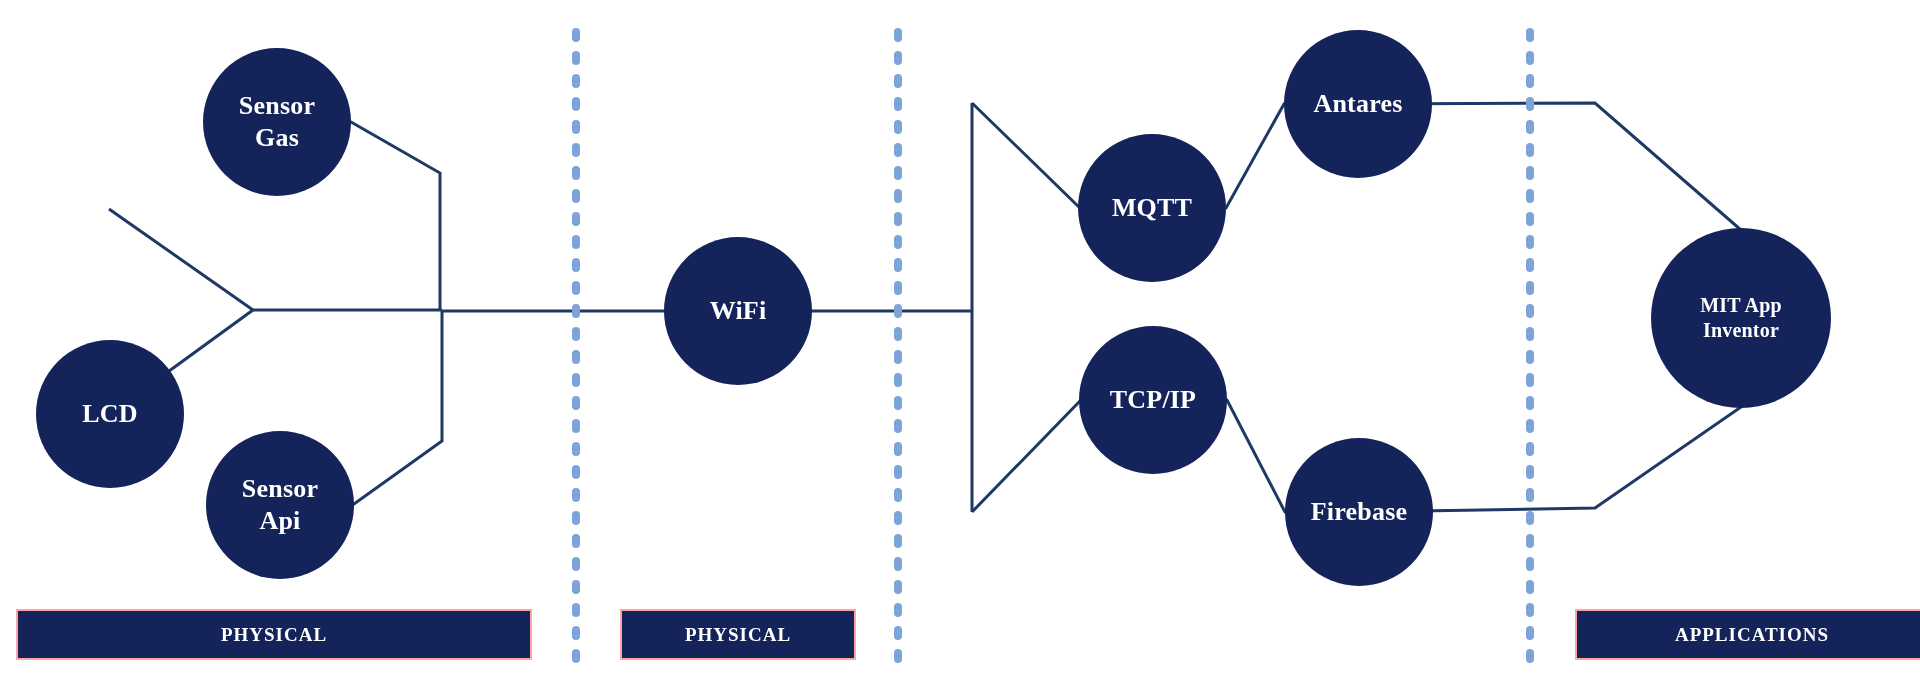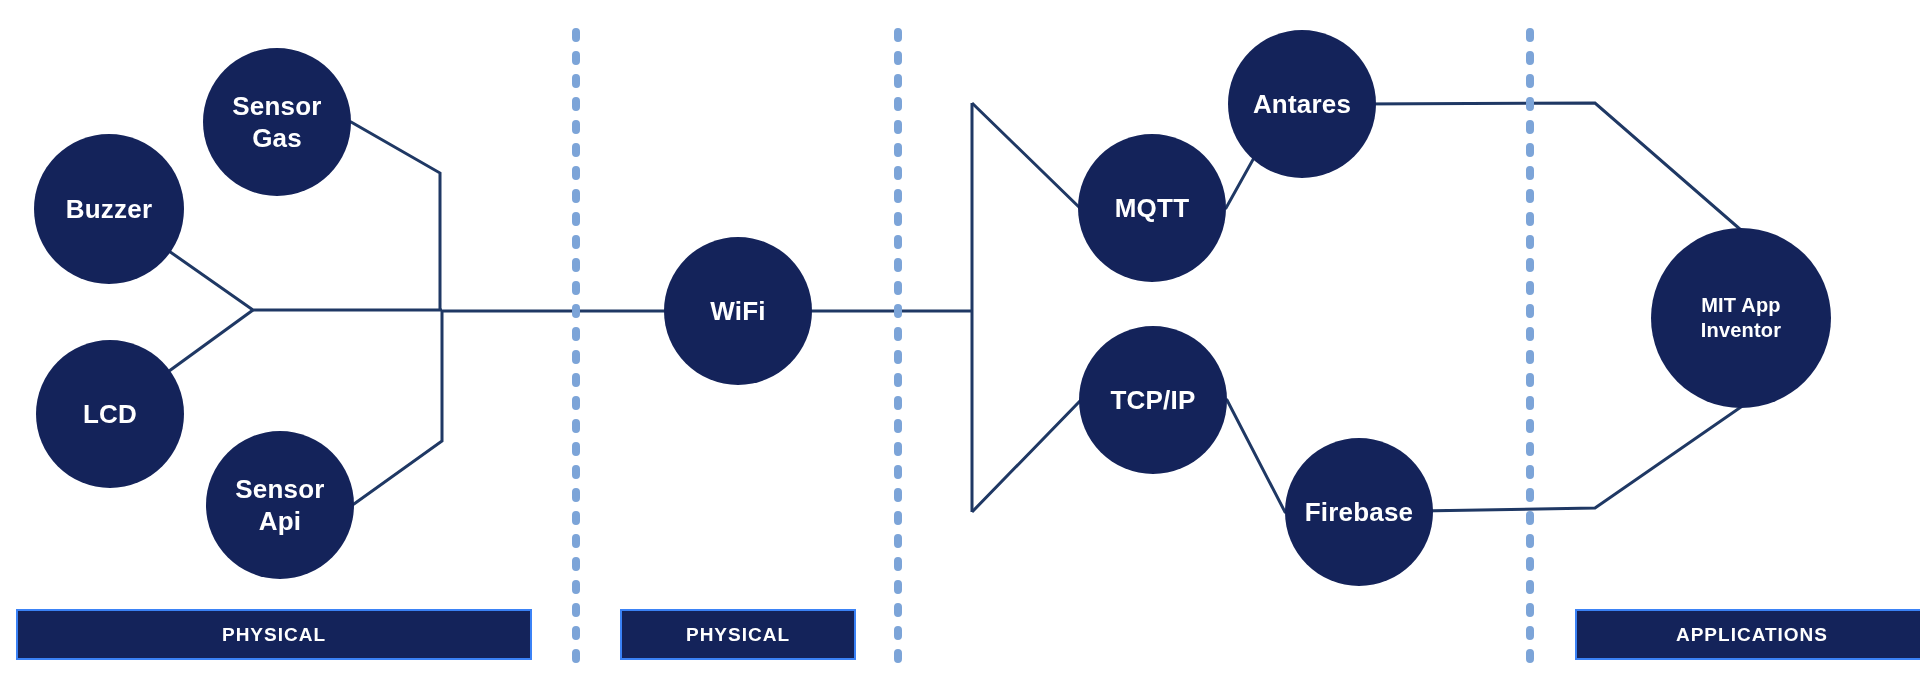--- a/index.html
+++ b/index.html
@@ -1,38 +1,38 @@
 <!DOCTYPE html>
 <html><head>
 <meta charset="utf-8">
 <style>
   html,body{margin:0;padding:0;background:#ffffff;}
   #stage{
     position:relative;
     width:1920px;height:681px;
     background:#ffffff;
-    font-family:Liberation Sans, sans-serif;
+    font-family:Liberation Serif, serif;
     overflow:hidden;
   }
   #wires{position:absolute;left:0;top:0;width:1920px;height:681px;}
   .node{
     position:absolute;
     border-radius:50%;
     background:#14235A;
     color:#ffffff;
     display:flex;align-items:center;justify-content:center;text-align:center;
     font-weight:bold;font-size:26px;line-height:1.25;
     white-space:pre-line;
     letter-spacing:0.2px;
   }
   .node.big{font-size:20px;}
   .lane{
     position:absolute;top:609px;height:51px;
     background:#14235A;
-    border:2px solid #3b82f6;
+    border:2px solid #fca5a5;
     box-sizing:border-box;
     color:#ffffff;
     display:flex;align-items:center;justify-content:center;
     font-weight:bold;font-size:19px;letter-spacing:1px;
   }
 </style>
 </head>
 <body>
 
 <div id="stage">
@@ -55,35 +55,34 @@
     <g stroke="#7CA4D8" stroke-width="8" stroke-linecap="round" stroke-dasharray="6 17">
       <line x1="576" y1="32" x2="576" y2="664"></line>
       <line x1="898" y1="32" x2="898" y2="664"></line>
       <line x1="1530" y1="32" x2="1530" y2="664"></line>
     </g>
   </svg>
 
   <div class="node" style="left:203px;top:48px;width:148px;height:148px">Sensor
 Gas</div>
 
-  <div class="node" style="left:34px;top:134px;width:150px;height:150px">Buzzer</div>
 
   <div class="node" style="left:36px;top:340px;width:148px;height:148px">LCD</div>
 
   <div class="node" style="left:206px;top:431px;width:148px;height:148px">Sensor
 Api</div>
 
 
   <div class="node" style="left:664px;top:237px;width:148px;height:148px">WiFi</div>
 
   <div class="node" style="left:1078px;top:134px;width:148px;height:148px">MQTT</div>
 
   <div class="node" style="left:1079px;top:326px;width:148px;height:148px">TCP/IP</div>
 
-  <div class="node" style="left:1228px;top:30px;width:148px;height:148px">Antares</div>
+  <div class="node" style="left:1284px;top:30px;width:148px;height:148px">Antares</div>
 
   <div class="node" style="left:1285px;top:438px;width:148px;height:148px">Firebase</div>
 
   <div class="node big" style="left:1651px;top:228px;width:180px;height:180px">MIT App
 Inventor</div>
 
   <div class="lane" style="left:16px;width:516px">PHYSICAL</div>
 
   <div class="lane" style="left:620px;width:236px">PHYSICAL</div>
 

